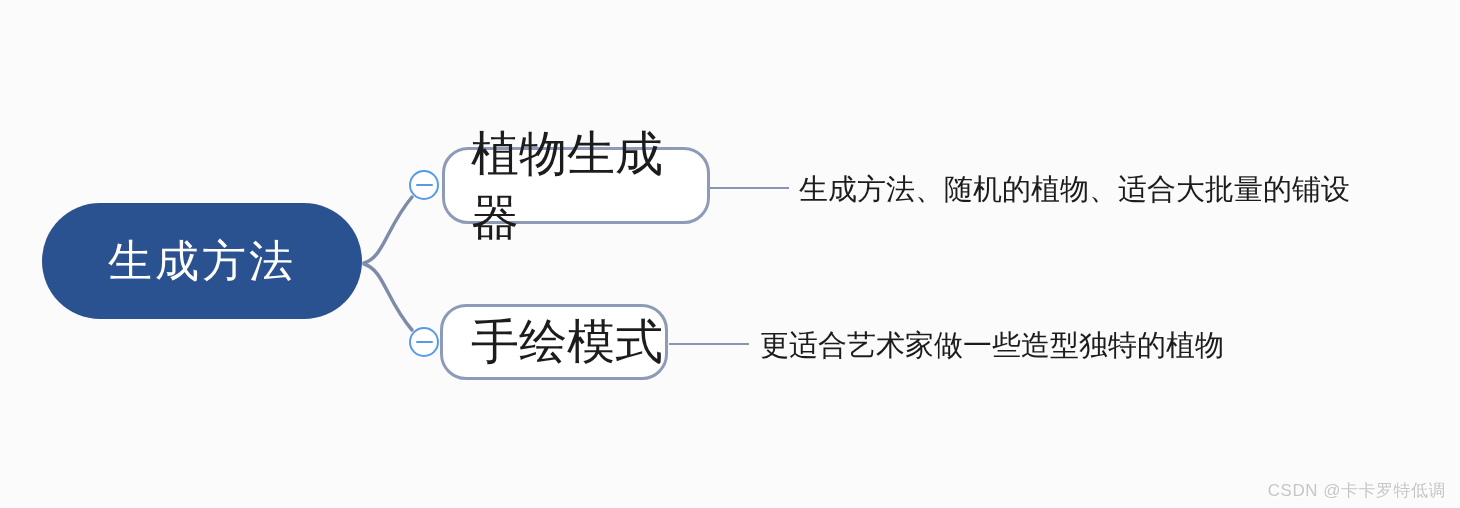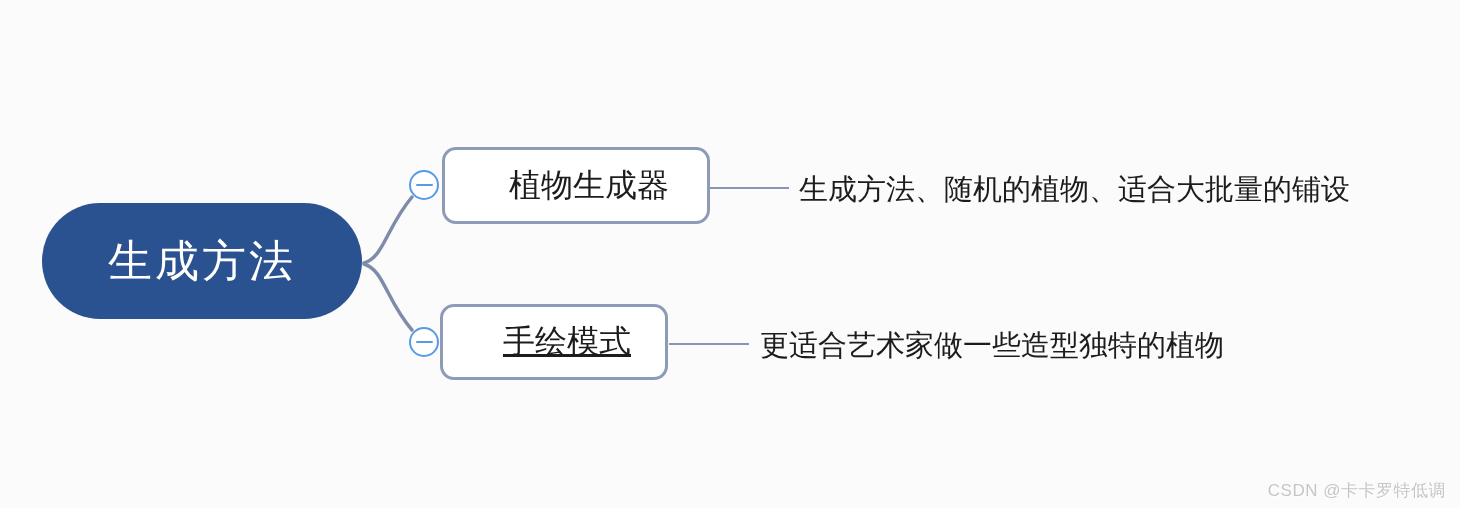--- a/index.html
+++ b/index.html
@@ -42,30 +42,30 @@
     color:var(--root-text);
     font-size:44px;
     letter-spacing:3px;
     cursor:pointer;
     box-sizing:border-box;
   }
   .branch-topic{
     position:absolute;
     background:var(--branch-fill);
     border:3px solid var(--branch-border);
-    border-radius:14px;
+    border-radius:26px;
     display:flex;align-items:center;justify-content:center;
     color:var(--topic-text);
-    font-size:32px;
+    font-size:48px;
     cursor:pointer;
     box-sizing:border-box;
     padding-left:26px;
   }
   .branch-topic.b1{left:442px;top:147px;width:268px;height:77px;}
-  .branch-topic.b2{left:440px;top:304px;width:228px;height:76px;text-decoration:underline;}
+  .branch-topic.b2{left:440px;top:304px;width:228px;height:76px;}
   .collapse-icon{
     position:absolute;
     width:30px;height:30px;
     background:#ffffff;
     border:2.5px solid var(--collapse-blue);
     border-radius:50%;
     display:flex;align-items:center;justify-content:center;
     cursor:pointer;
     box-sizing:border-box;
     z-index:3;

